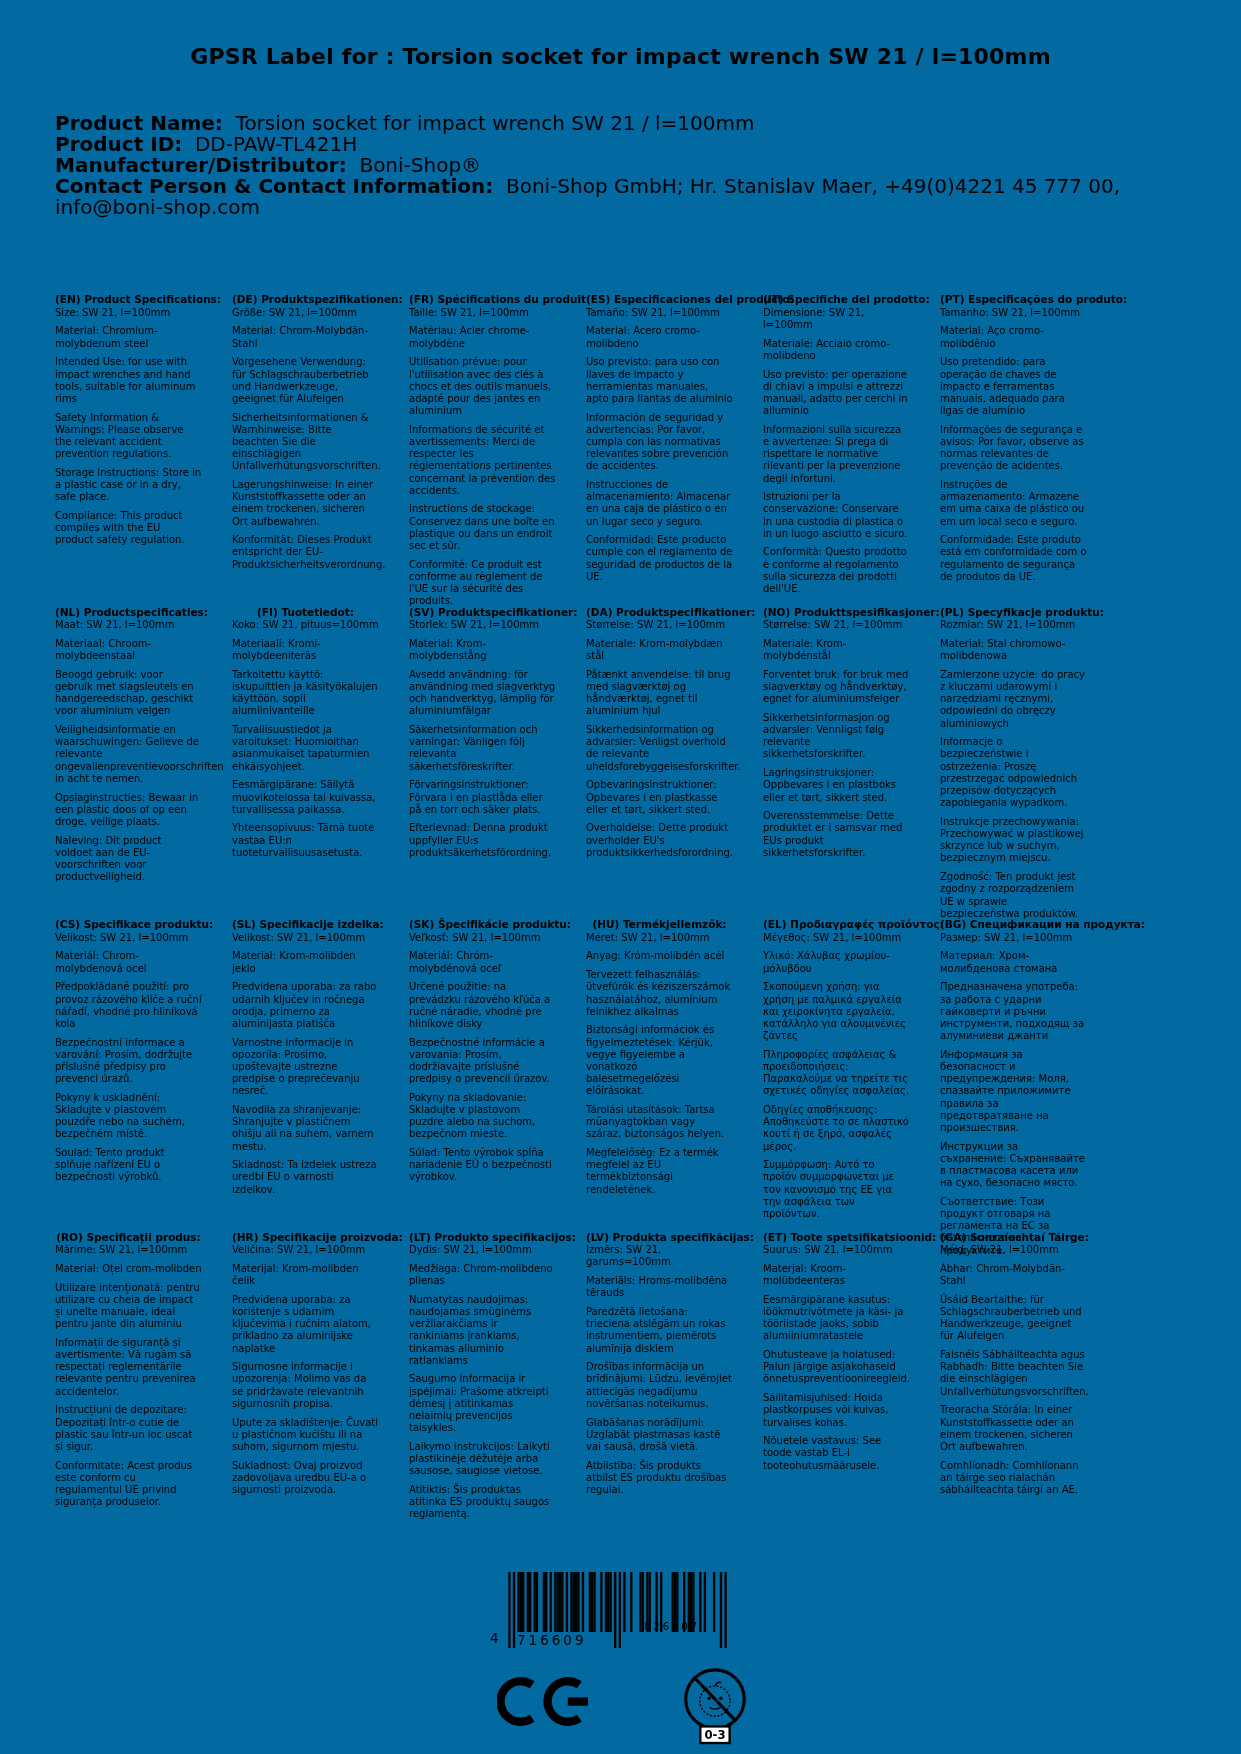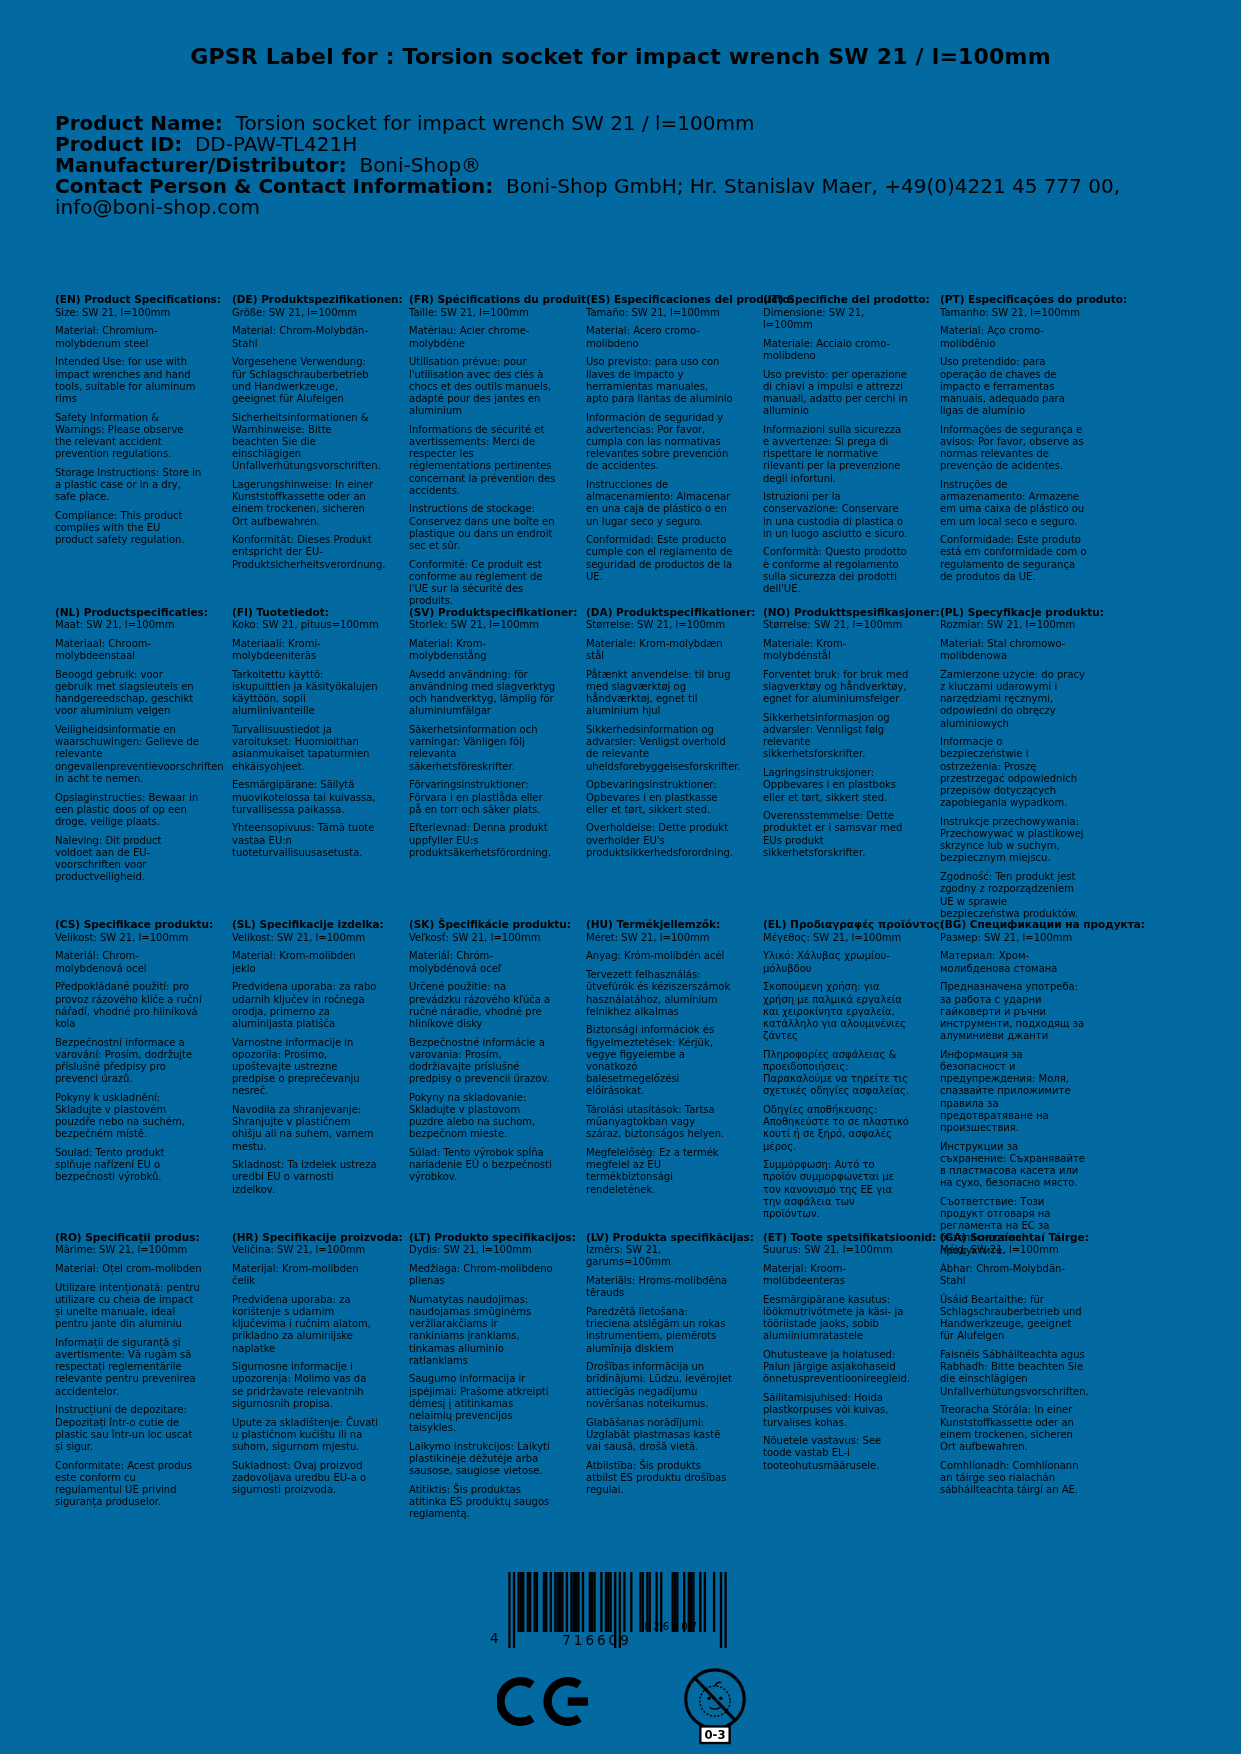--- a/index.html
+++ b/index.html
@@ -26,28 +26,28 @@
     position:absolute;top:293px;left:55px;width:1062px;
     display:grid;grid-template-columns:repeat(6,177px);
     grid-auto-rows:312.5px;
   }
   .spec-block{
     font-size:10px;line-height:1.22;
     padding-right:30px;box-sizing:border-box;
   }
   .spec-header{
     font-weight:bold;font-size:10.5px;
-    white-space:nowrap;margin:0 0 1px 0;
+    white-space:nowrap;margin:0 0 1px 0;text-align:center;
   }
   .spec-par{margin:0 0 6.5px 0;}
   .barcode{position:absolute;top:1572px;left:508px;width:219px;height:80px;}
   .bc-bars{display:block;}
   .bc-bars rect{fill:#000;}
   .bc-lead{position:absolute;left:-18px;top:58px;font-size:13.5px;}
-  .bc-left{position:absolute;left:9px;top:60px;width:94px;text-align:center;font-size:13.5px;letter-spacing:3px;padding-left:33px;}
+  .bc-left{position:absolute;left:9px;top:60px;width:94px;font-size:13.5px;letter-spacing:3px;}
   .bc-right{position:absolute;left:117px;top:49px;width:94px;text-align:center;font-size:10px;letter-spacing:3px;}
   .ce{position:absolute;top:1676px;left:497px;}
   .age{position:absolute;top:1662px;left:676px;}
 </style>
 </head>
 <body>
 
 <div class="page">
 
   <div class="title">GPSR Label for : Torsion socket for impact wrench SW 21 / l=100mm</div>

